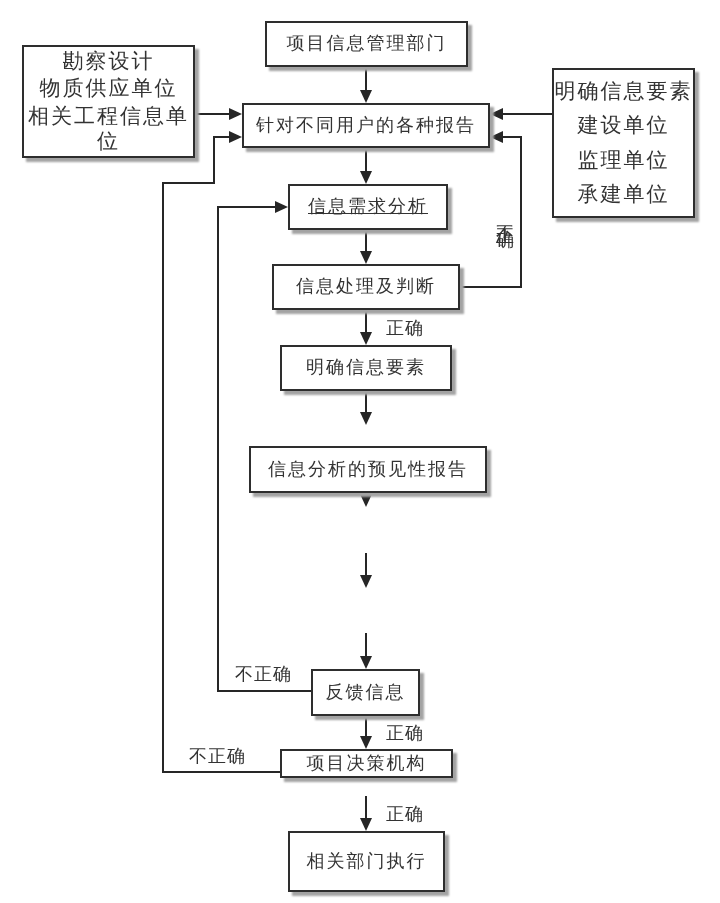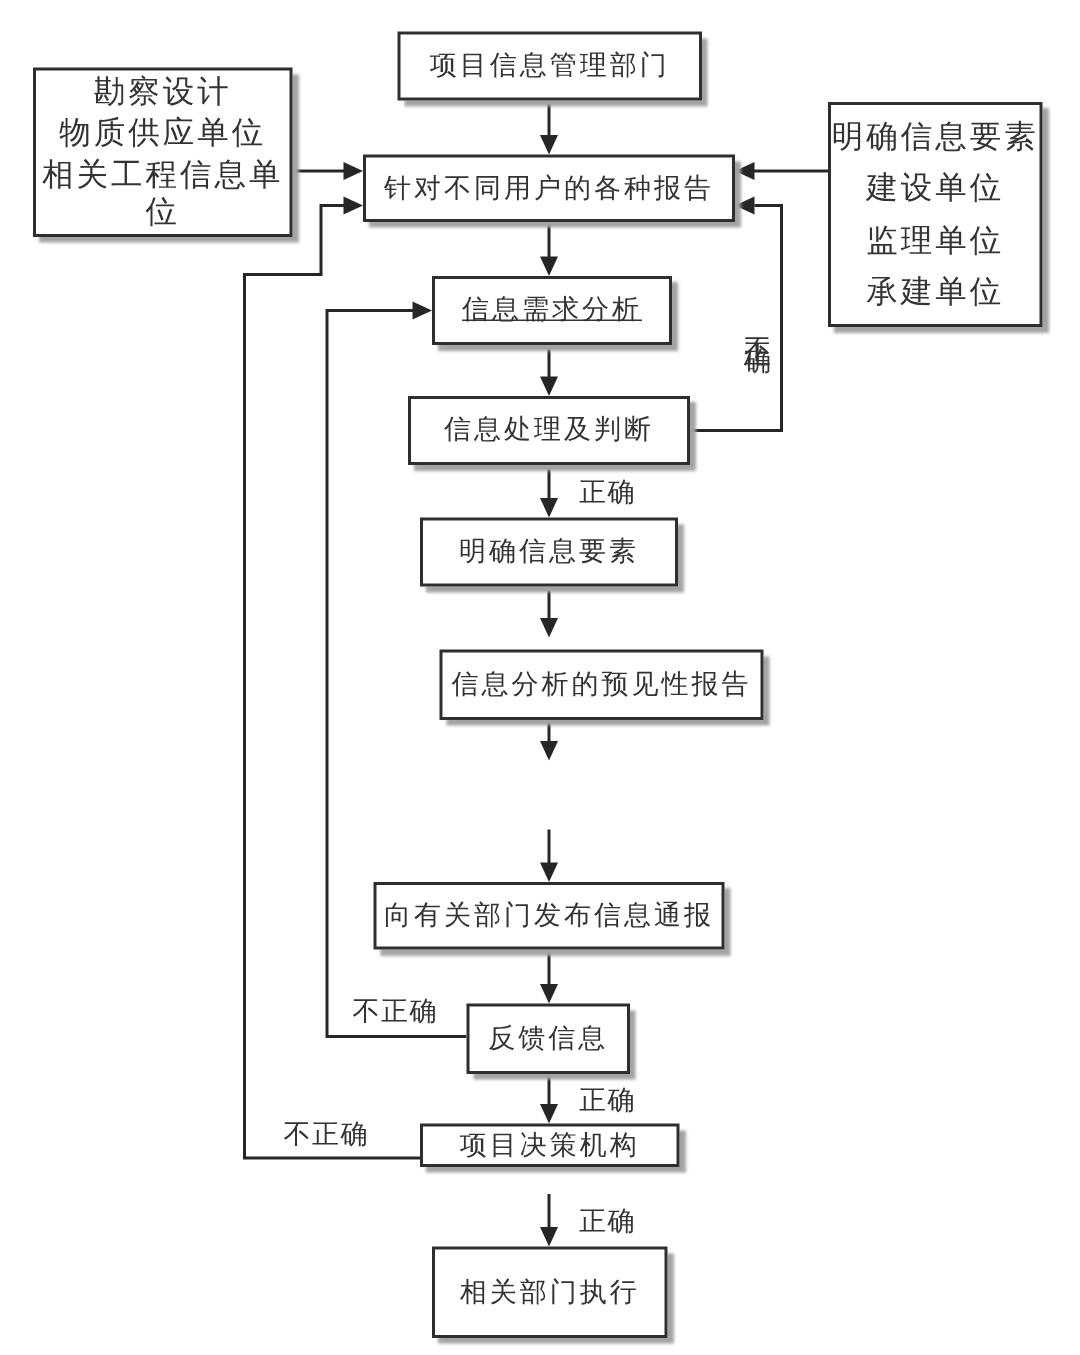--- a/index.html
+++ b/index.html
@@ -151,28 +151,25 @@
   </div>
 
   <div class="node" style="left:272px;top:264px;width:188px;height:46px;">
     <span>信息处理及判断</span>
   </div>
 
   <div class="node" style="left:280px;top:345px;width:172px;height:46px;">
     <span>明确信息要素</span>
   </div>
 
-  <div class="node" style="left:249px;top:433px;width:216px;height:47px;margin-left:44px;">
+  <div class="node" style="left:249px;top:446px;width:238px;height:47px;">
     <span>信息分析的预见性报告</span>
   </div>
 
 
-  <div class="node" style="left:249px;top:588px;width:234px;height:45px;">
-    <span>向有关部门发布信息通报</span>
-  </div>
 
   <div class="node" style="left:311px;top:669px;width:109px;height:47px;">
     <span>反馈信息</span>
   </div>
 
   <div class="node" style="left:280px;top:749px;width:173px;height:29px;">
     <span>项目决策机构</span>
   </div>
 
   <div class="node" style="left:288px;top:831px;width:157px;height:61px;">

